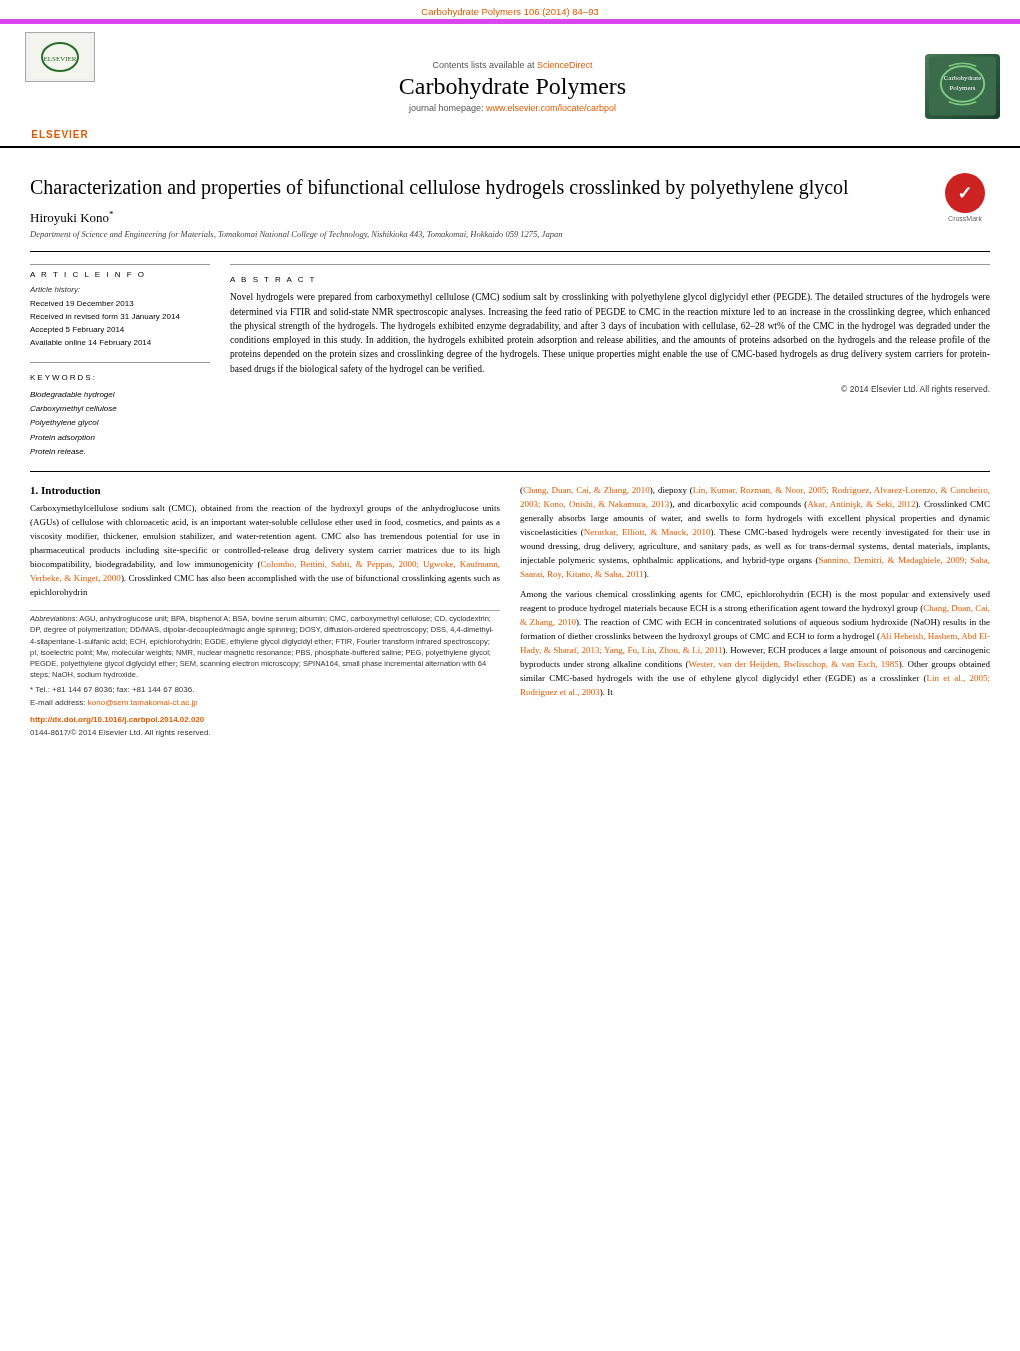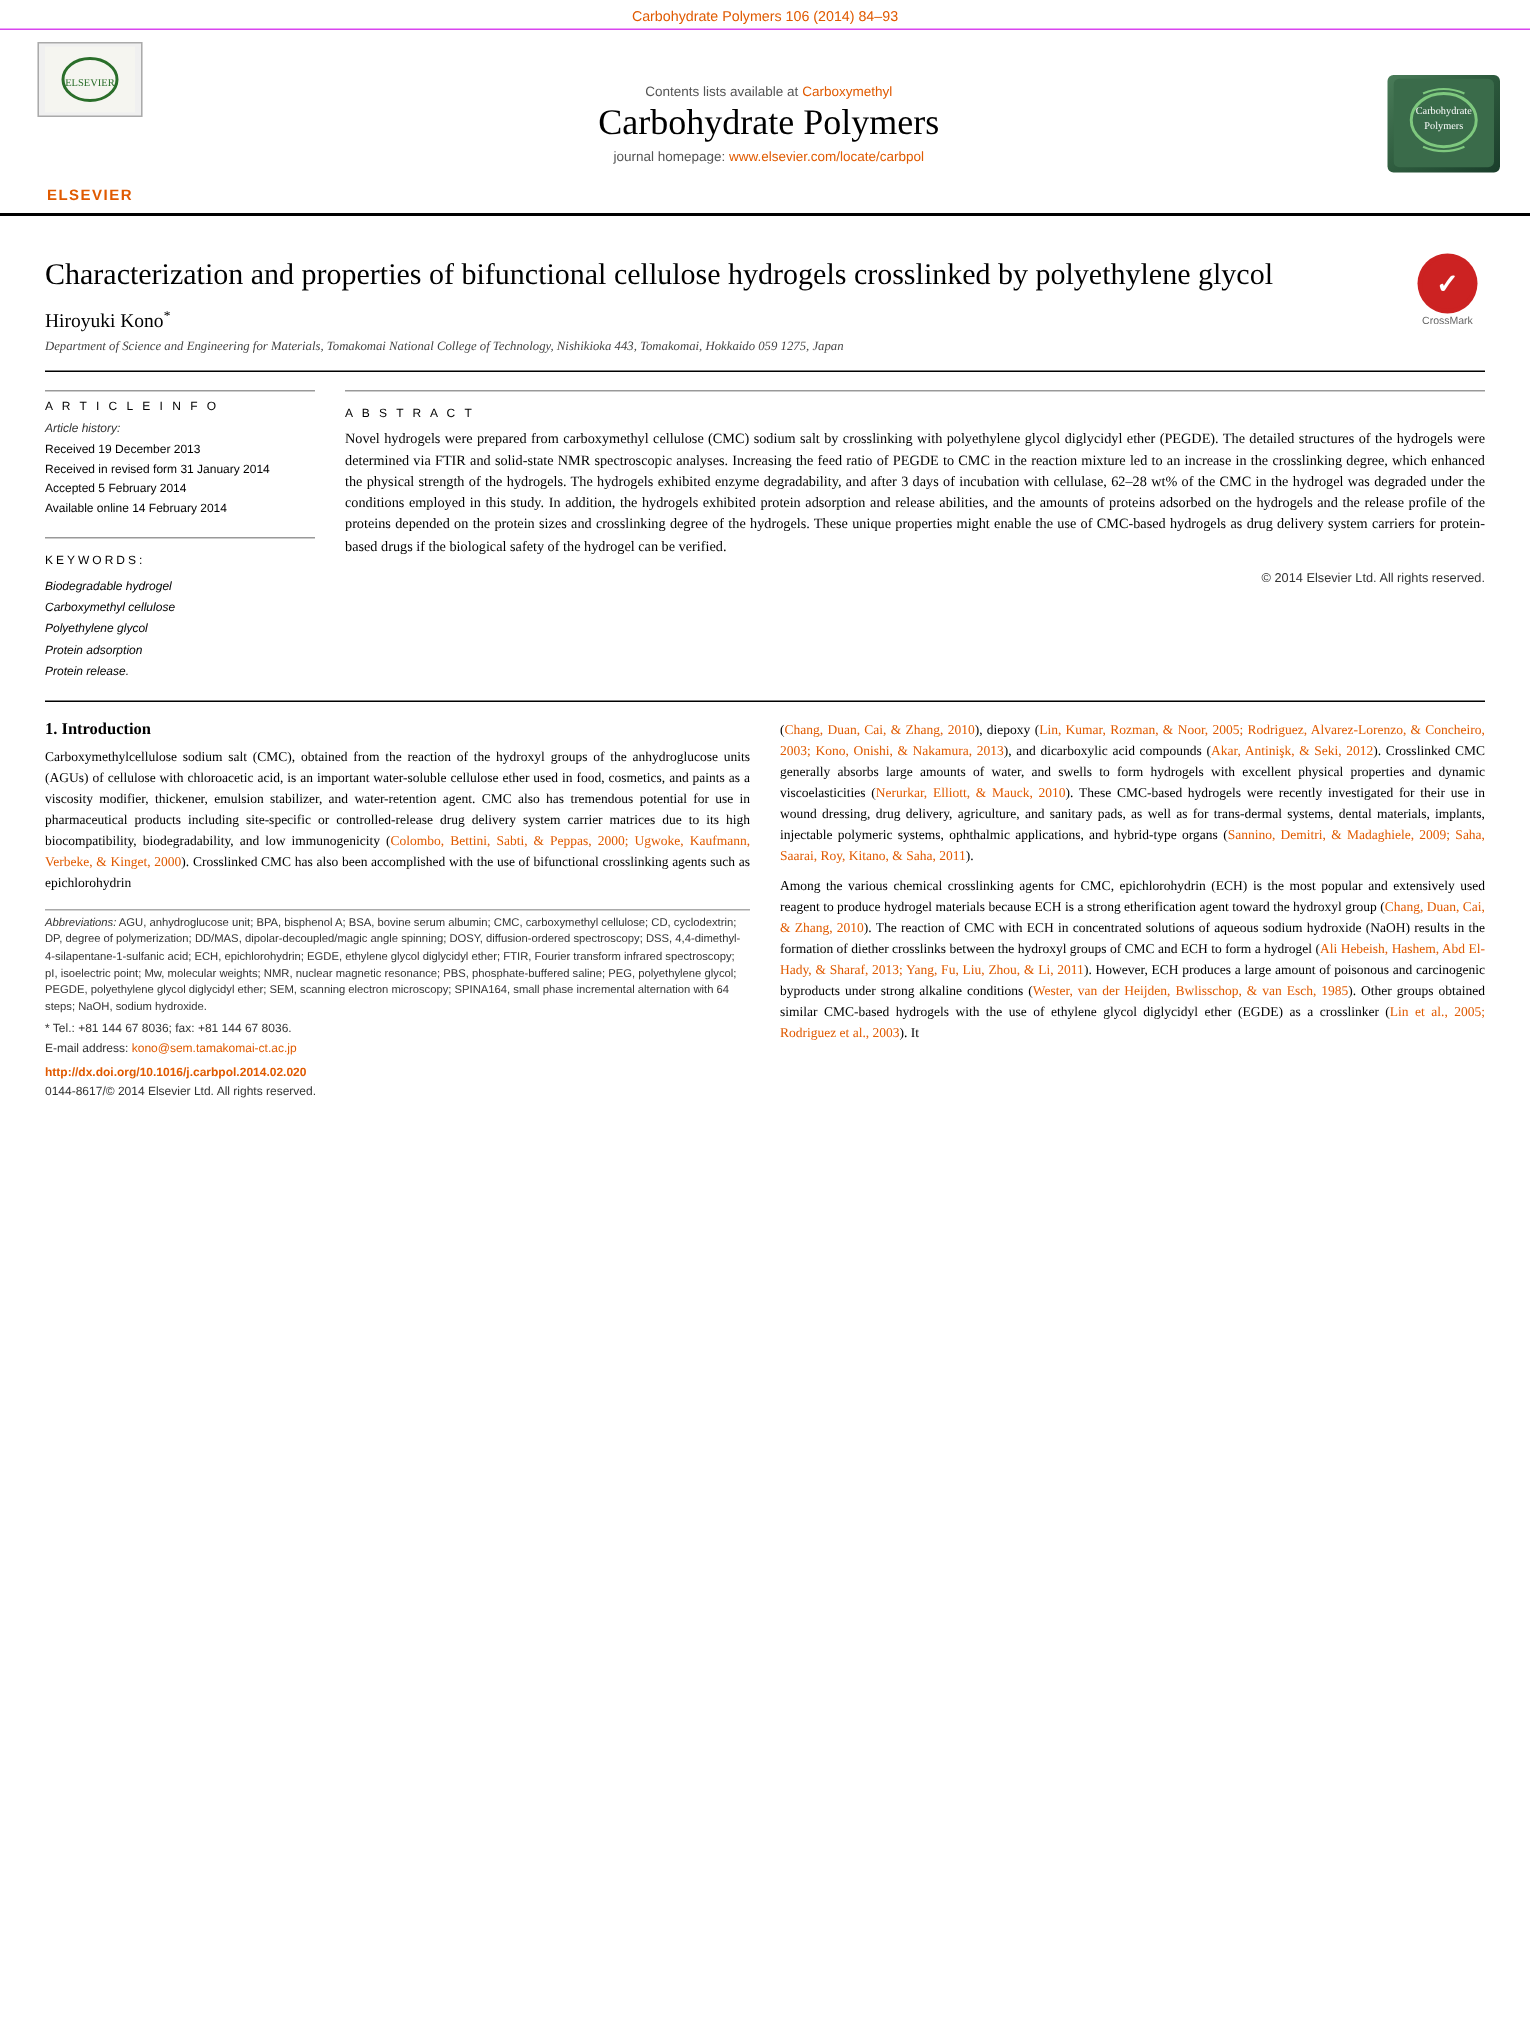--- a/index.html
+++ b/index.html
@@ -14,21 +14,21 @@
     .page {
       width: 1020px;
       min-height: 1351px;
       background: #fff;
       padding: 0;
     }
     
     .journal-top-bar {
       text-align: center;
       padding: 6px 0 2px 0;
-      border-bottom: 1px solid #d946ef;
+      border-bottom: 5px solid #d946ef;
     }
     .journal-top-bar a {
       color: #e05a00;
       font-size: 9.5px;
       text-decoration: none;
       font-family: Arial, sans-serif;
     }
     .journal-header {
       display: flex;
       align-items: center;
@@ -320,21 +320,21 @@
           <ellipse cx="30" cy="22" rx="18" ry="14" fill="none" stroke="#2a6e2a" stroke-width="2"></ellipse>
           <text x="30" y="26" text-anchor="middle" font-size="7" fill="#2a6e2a" font-family="serif">ELSEVIER</text>
         </svg>
       </div>
       <div class="elsevier-text">ELSEVIER</div>
     </div>
 
     <div class="journal-center">
       <div class="sciencedirect-link">
         <span>Contents lists available at</span>
-        <a>Carboxymethyl</a>
+        <a>ScienceDirect</a>
       </div>
       <div class="journal-title-header">Carbohydrate Polymers</div>
       <div class="journal-homepage">
         <span>journal homepage:</span>
         <a>www.elsevier.com/locate/carbpol</a>
       </div>
     </div>
 
     <div class="journal-logo-right">
       <svg width="68" height="60" viewBox="0 0 68 60">

